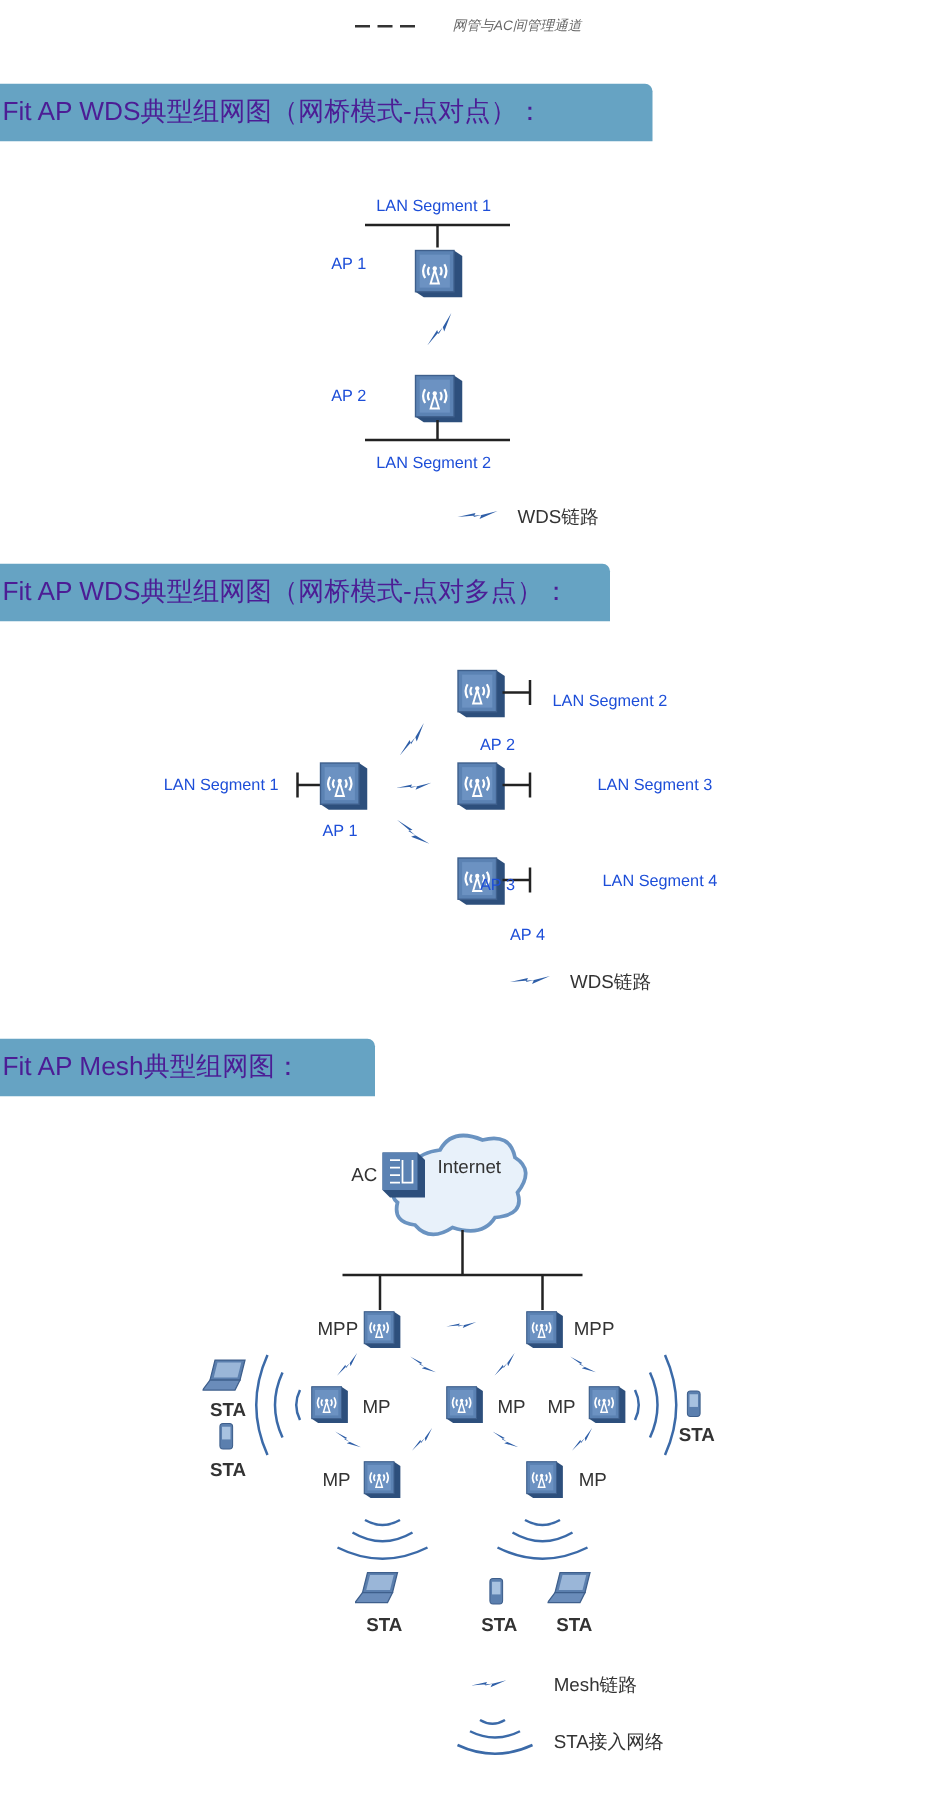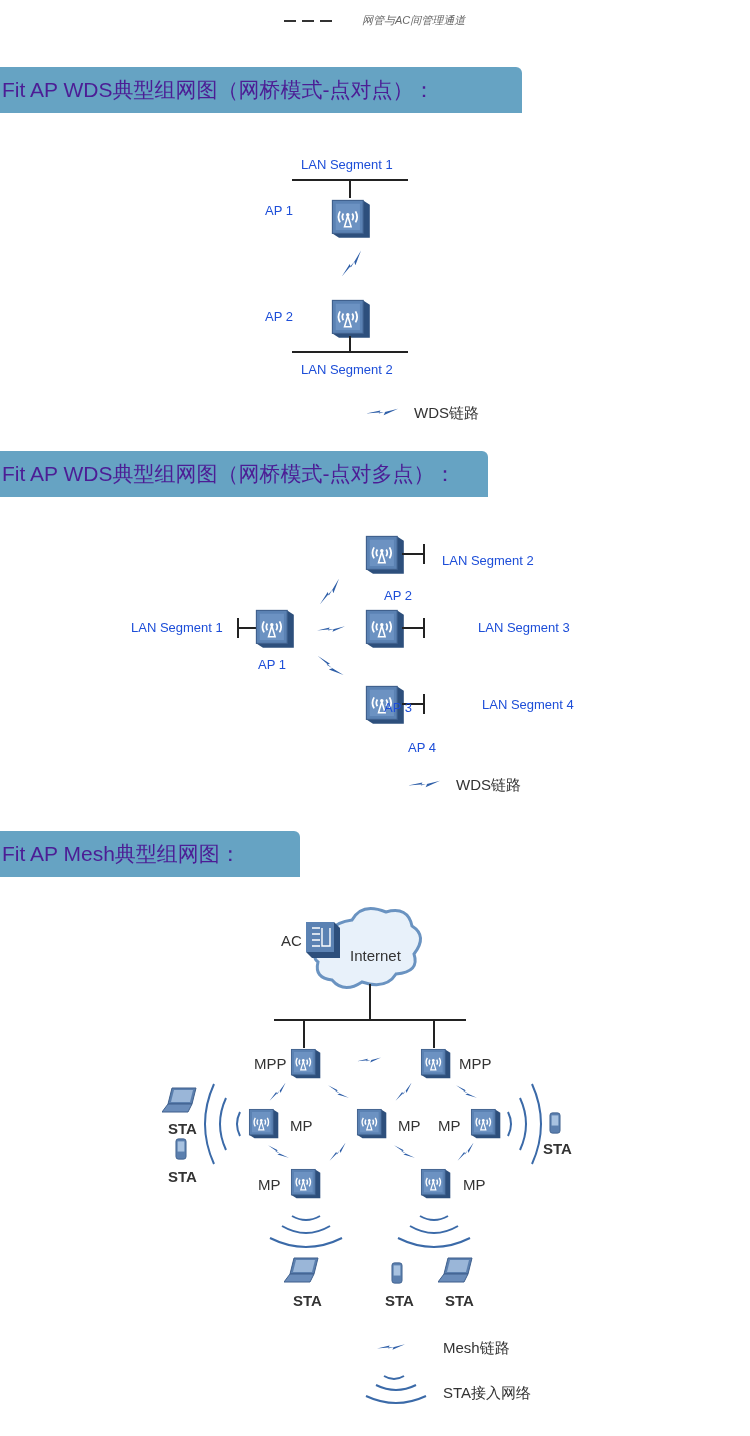--- a/index.html
+++ b/index.html
@@ -160,21 +160,21 @@
   <use href="#laptop" x="284" y="356" width="40" height="30"></use>
   <use href="#phone" x="390" y="362" width="14" height="22"></use>
   <use href="#laptop" x="438" y="356" width="40" height="30"></use>
 
   <use href="#bolt" x="372" y="440" width="38" height="14"></use>
   <path d="M384 476 q10 6 20 0" stroke="#3b6aa8" stroke-width="2" fill="none"></path>
   <path d="M376 485 q20 10 40 0" stroke="#3b6aa8" stroke-width="2" fill="none"></path>
   <path d="M366 496 q30 14 60 0" stroke="#3b6aa8" stroke-width="2" fill="none"></path>
 </svg>
 <div class="lbl-s" style="left:281px; top:932px;">AC</div>
-<div class="lbl-s" style="left:350px; top:947px;text-align:center;">Internet</div>
+<div class="lbl-s" style="left:350px; top:925px;text-align:center;">Internet</div>
 <div class="lbl-s" style="left:254px; top:1055px;">MPP</div>
 <div class="lbl-s" style="left:459px; top:1055px;">MPP</div>
 <div class="lbl-s" style="left:290px; top:1117px;">MP</div>
 <div class="lbl-s" style="left:398px; top:1117px;">MP</div>
 <div class="lbl-s" style="left:438px; top:1117px;">MP</div>
 <div class="lbl-s" style="left:258px; top:1176px;">MP</div>
 <div class="lbl-s" style="left:463px; top:1176px;">MP</div>
 <div class="lbl-s lbl-b" style="left:168px; top:1120px;">STA</div>
 <div class="lbl-s lbl-b" style="left:168px; top:1168px;">STA</div>
 <div class="lbl-s lbl-b" style="left:543px; top:1140px;">STA</div>

